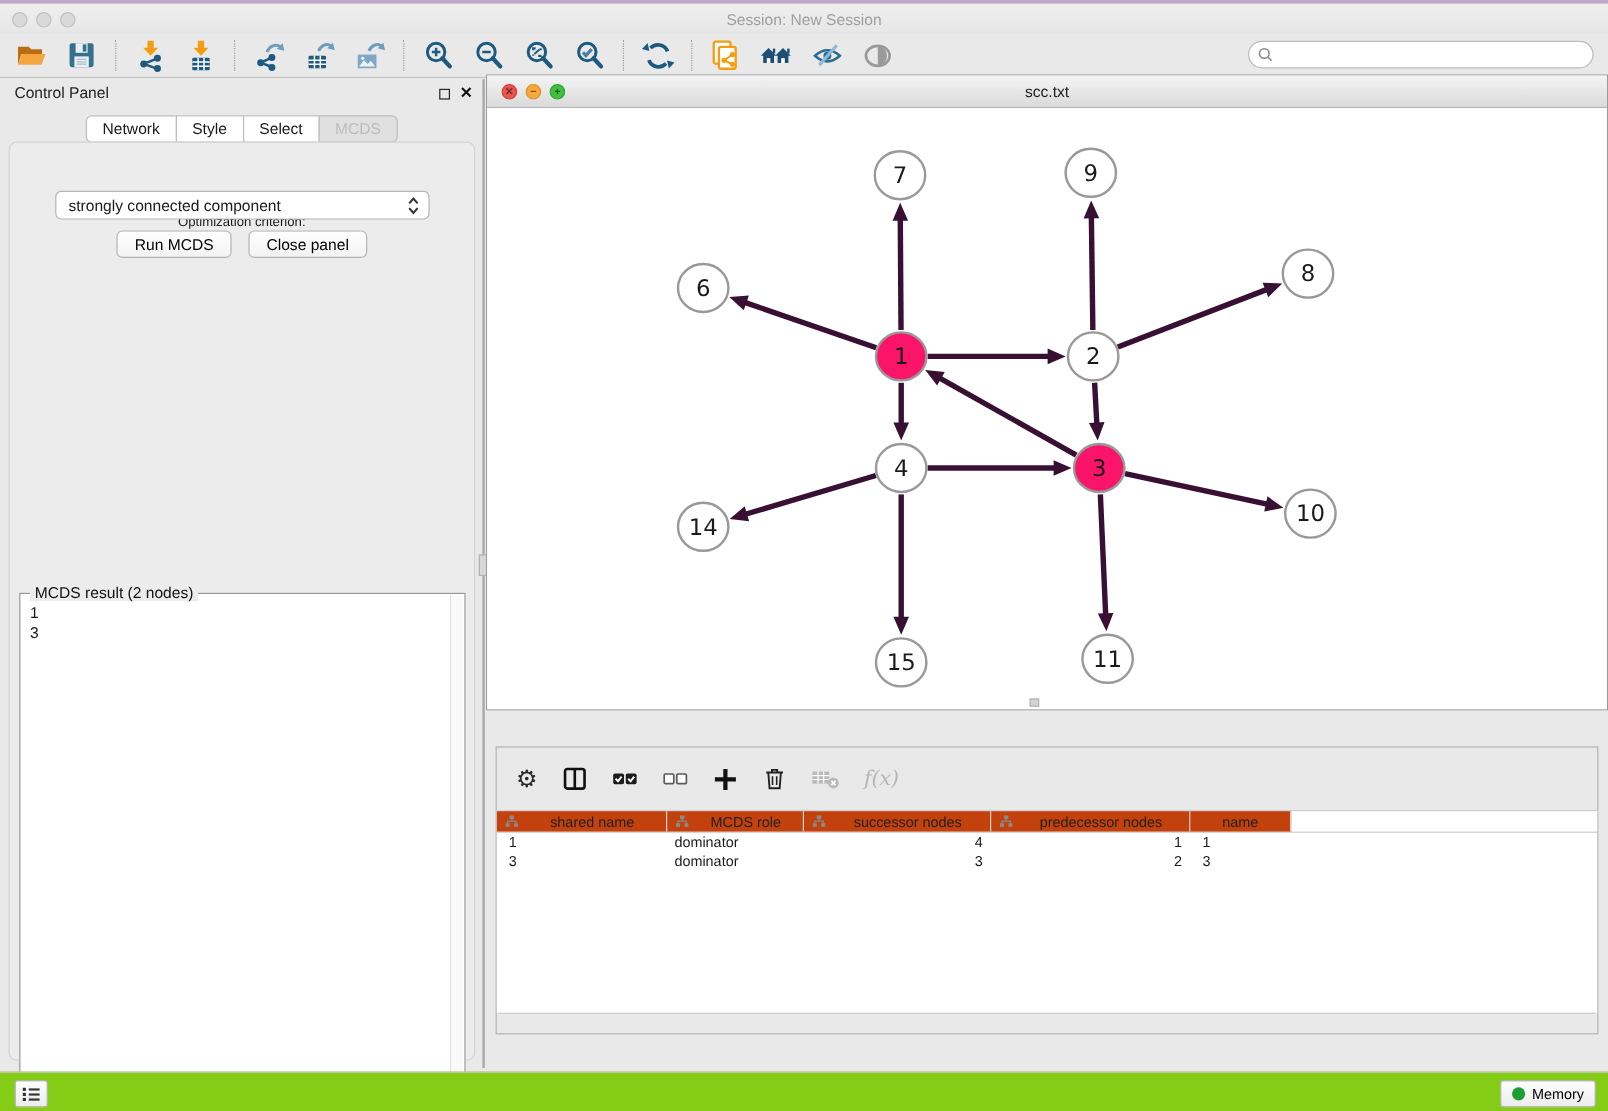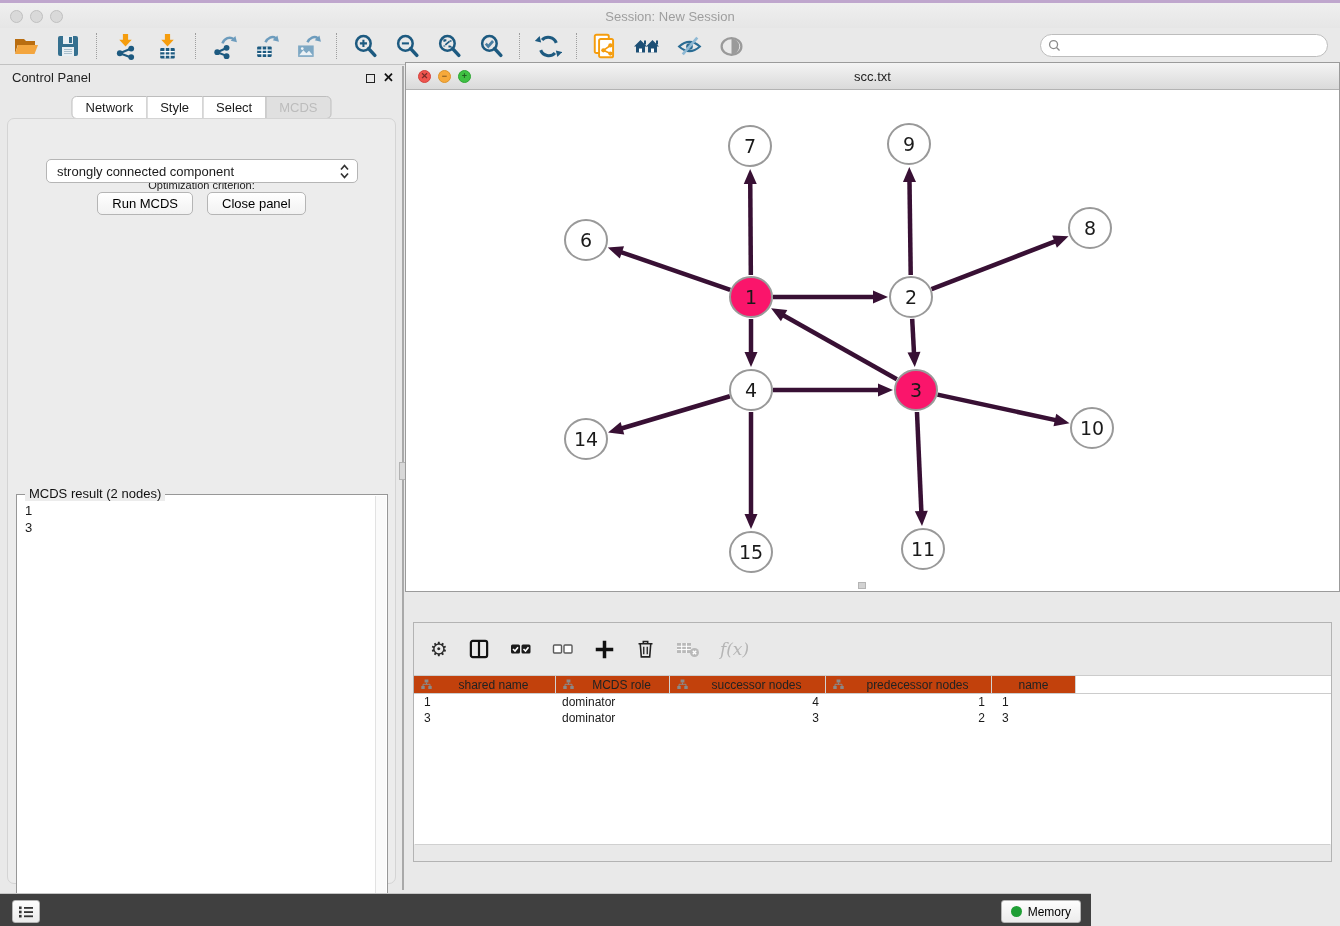--- a/index.html
+++ b/index.html
@@ -86,21 +86,21 @@
   .th .hlabel { flex:1; text-align:center; padding:0 4px; }
   .trow { display:flex; height:16px; font-size:12px; align-items:center; }
   .td { overflow:hidden; white-space:nowrap; }
   .td.a-left { text-align:left; padding-left:10px; }
   .td.a-left2 { text-align:left; padding-left:6px; }
   .td.a-right { text-align:right; padding-right:7px; }
   .tp-bottom-strip { position:absolute; left:1px; right:1px; bottom:1px; height:16px; background:#e9e9e9; border-top:1px solid #d0d0d0; }
   .tp-tabs { position:absolute; left:50%; transform:translateX(-50%); top:271px; display:flex; }
 
   
-  .statusbar { position:absolute; left:0; top:893px; width:1091px; height:33px; background:#404040; border-top:1px solid #c6c6c6;text-decoration:underline; }
+  .statusbar { position:absolute; left:0; top:893px; width:1340px; height:33px; background:#84cc16; border-top:1px solid #c6c6c6;text-decoration:underline; }
   .sb-btn { position:absolute; top:6px; height:23px; background:linear-gradient(#fdfdfd,#ececec);
     border:1px solid #b4b4b4; border-radius:3px; display:flex; align-items:center; justify-content:center; }
   .sb-left { left:12px; width:28px; }
   .sb-memory { right:10px; padding:0 9px; font-size:12px; gap:6px; }
   .mem-dot { width:11px; height:11px; border-radius:50%; background:#1f9e35; display:inline-block; }
 </style>
 </head>
 <body>
 
 <div class="app">

